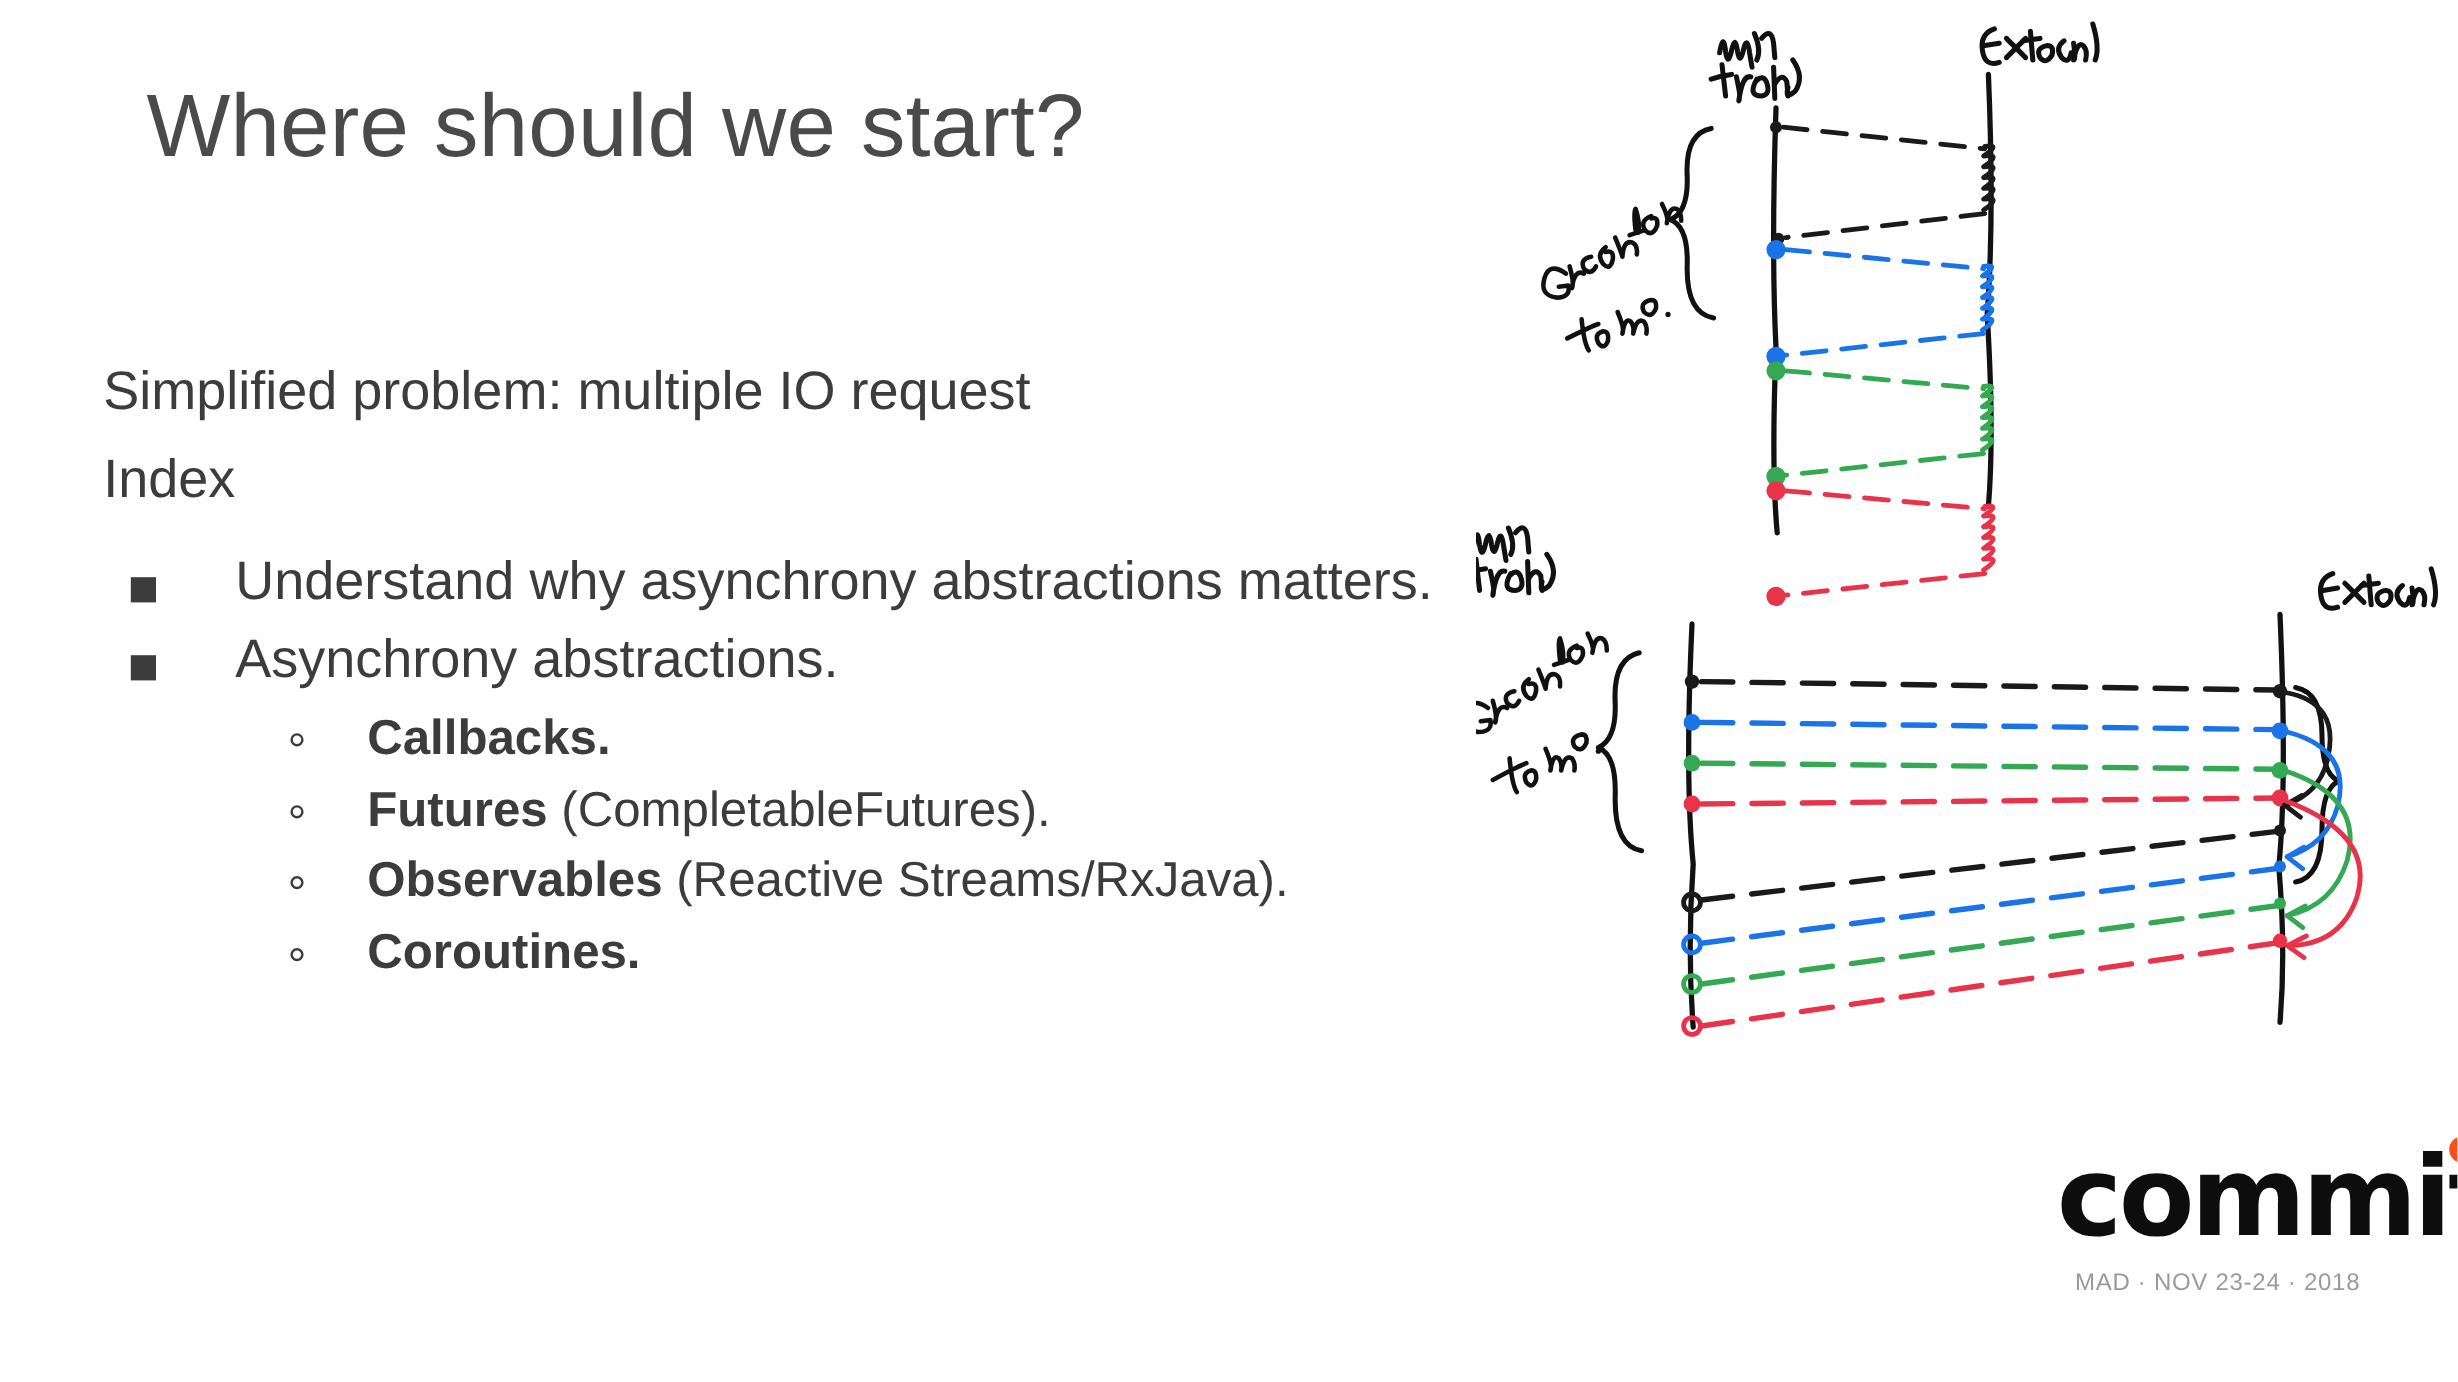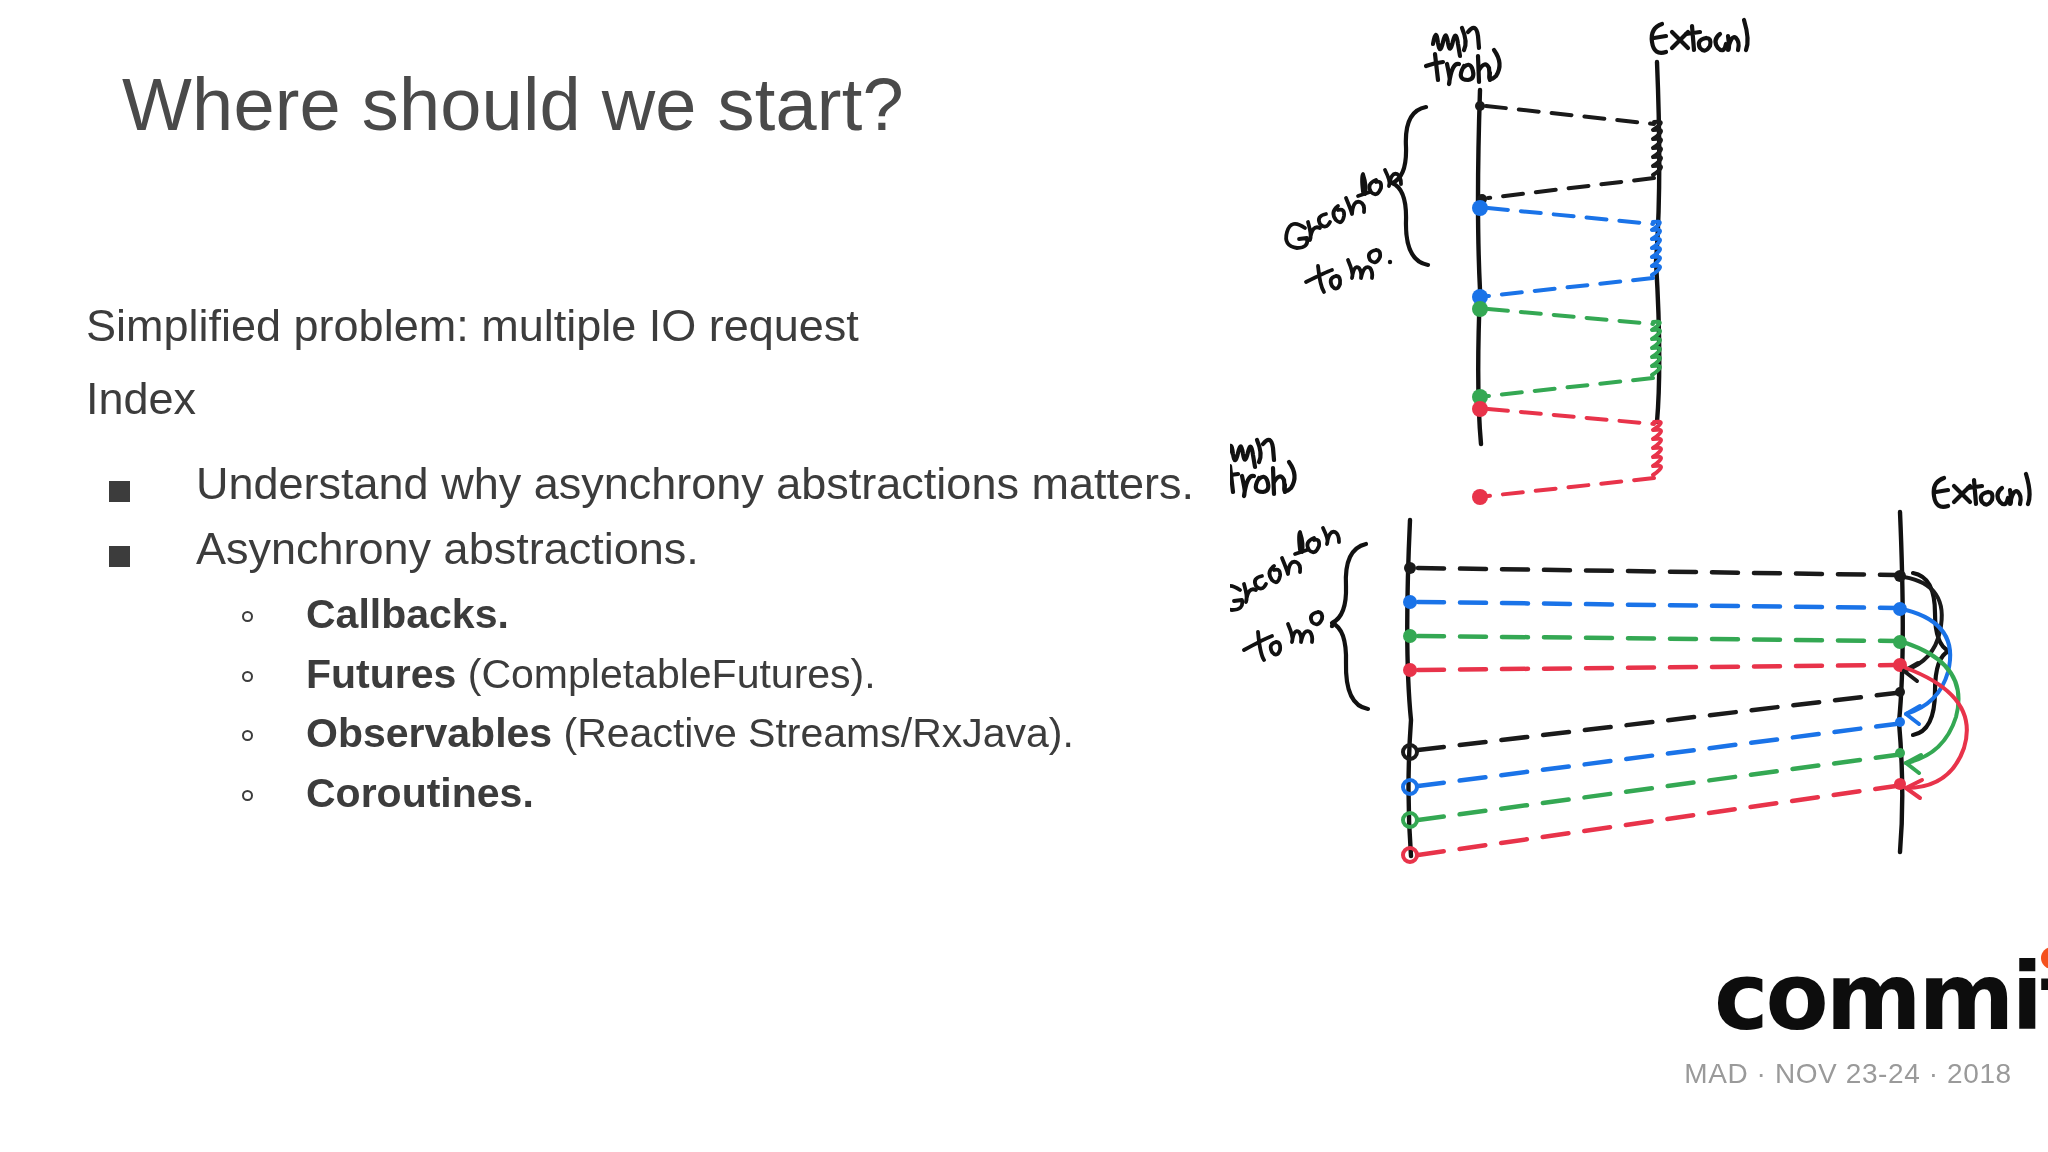--- a/index.html
+++ b/index.html
@@ -124,21 +124,21 @@
     position: absolute;
     right: 18px;
     top: -5px;
     width: 22px;
     height: 22px;
     border-radius: 50%;
     background: #f4511e;
   }
   #logo-sub {
     margin-top: 14px;
-    font-size: 28px;
+    font-size: 20px;
     color: #9a9a9a;
     letter-spacing: 0.6px;
     font-weight: 400;
   }
 </style>
 </head>
 <body>
 
 <div id="slide">
 

